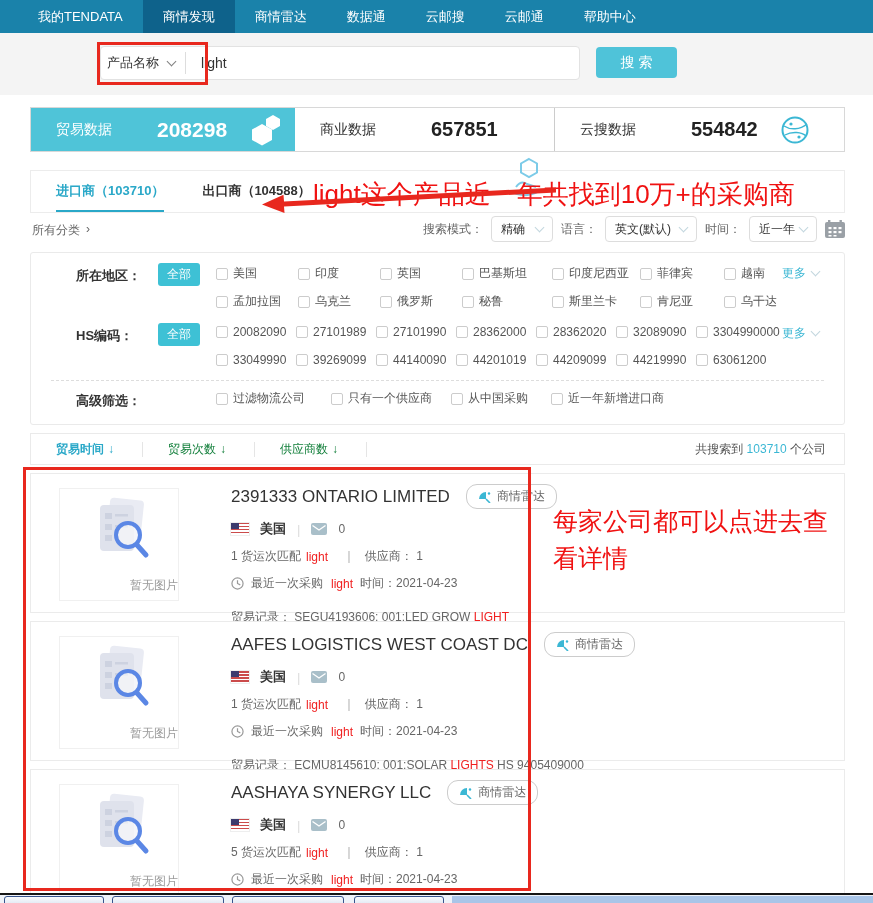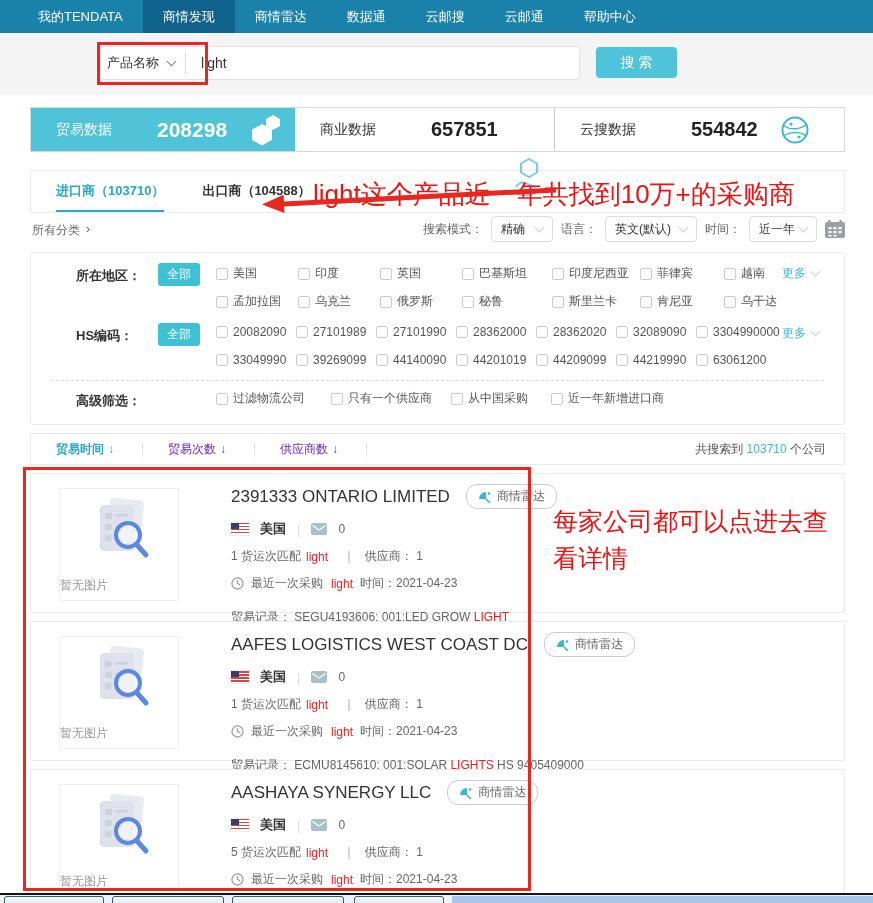--- a/index.html
+++ b/index.html
@@ -66,31 +66,31 @@
   .region-row .f-item:nth-child(1){width:82px}.region-row .f-item:nth-child(2){width:82px}.region-row .f-item:nth-child(3){width:82px}.region-row .f-item:nth-child(4){width:90px}.region-row .f-item:nth-child(5){width:88px}.region-row .f-item:nth-child(6){width:84px}.region-row .f-item:nth-child(7){width:80px}
   .hs-row .f-item{width:80px}.hs-row .f-item:nth-child(7){width:104px}
   .adv-row .f-item:nth-child(1){width:115px}.adv-row .f-item:nth-child(2){width:120px}.adv-row .f-item:nth-child(3){width:100px}
   .more-link { position: absolute; right: 25px; color: #3bb7d4; font-size: 12px; display: flex; gap: 6px; align-items: center; cursor: pointer; }
   .dashed { position: absolute; left: 20px; right: 20px; top: 127px; border-top: 1px dashed #ddd; }
 
   
   .sort-card { position: absolute; left: 30px; top: 433px; width: 815px; height: 32px; background: #fff; border: 1px solid #eaeaea; display: flex; align-items: center; }
   .sort-item { font-size: 12px; margin-left: 25px; display: flex; gap: 4px; align-items: center; cursor: pointer; }
   .sort-item.active { color: #2aa8c8; font-weight: bold; }
-  .sort-item.idle { color: #6d28d9; }
+  .sort-item.idle { color: #15803d; }
   .sort-div { width: 1px; height: 15px; background: #e5e5e5; margin-left: 28px; }
   .sort-summary { margin-left: auto; margin-right: 18px; font-size: 12px; color: #555; }
   .sort-summary .cnt { color: #3bb7d4; }
 
   
   .result-card { position: absolute; left: 30px; width: 815px; height: 140px; background: #fff; border: 1px solid #ebebeb; }
   .rc1 { top: 473px; } .rc2 { top: 621px; } .rc3 { top: 769px; }
   .thumb { position: absolute; left: 28px; top: 14px; width: 120px; height: 113px; border: 1px solid #f0f0f0; background: #fff; cursor: pointer; }
   .thumb svg { position: absolute; left: 28px; top: 8px; }
-  .no-img { position: absolute; bottom: 6px; width: 100%; text-align: left; color: #9a9a9a; font-size: 12px; }
+  .no-img { position: absolute; bottom: 6px; width: 100%; text-align: right; color: #9a9a9a; font-size: 12px; }
   .r-content { position: absolute; left: 200px; top: 10px; right: 14px; }
   .r-title-row { display: flex; align-items: center; gap: 16px; }
   .r-name { font-size: 17px; color: #333; cursor: pointer; }
   .radar-badge { border: 1px solid #ccc; border-radius: 11px; padding: 3px 11px; display: flex; align-items: center; gap: 6px; font-size: 12px; color: #666; cursor: pointer; background: #fff; }
   .r-meta { display: flex; align-items: center; gap: 11px; margin-top: 11px; font-size: 13px; color: #333; font-weight: bold; }
   .flag { width: 18px; height: 12px; position: relative; background: repeating-linear-gradient(180deg, #cb4b4b 0 1.5px, #fff 1.5px 3px); outline: 1px solid #eee; }
   .flag::after { content: ""; position: absolute; left: 0; top: 0; width: 8px; height: 6px; background: #3c3b6e; }
   .meta-pipe { color: #ddd; font-weight: normal; }
   .mail-count { color: #666; font-weight: normal; font-size: 12px; }
   .r-line { margin-top: 10px; font-size: 12px; color: #666; display: flex; align-items: center; }

